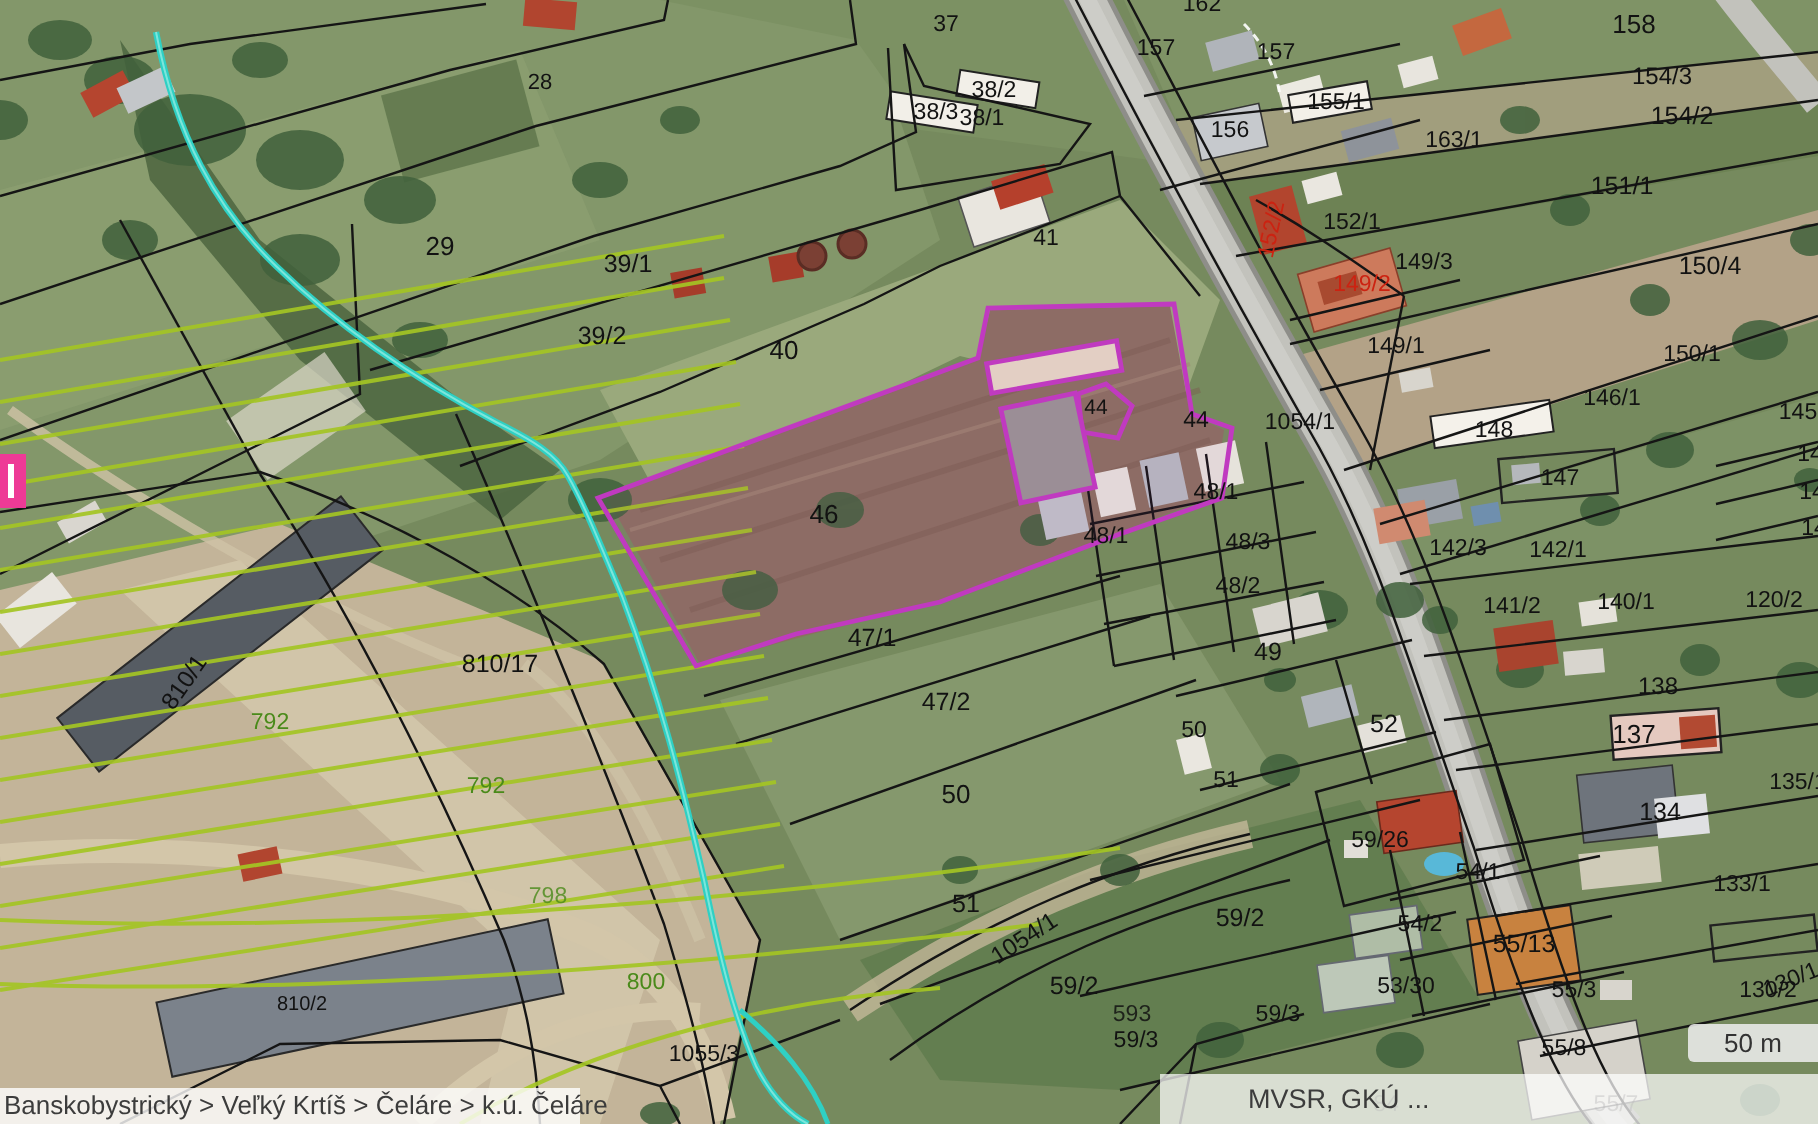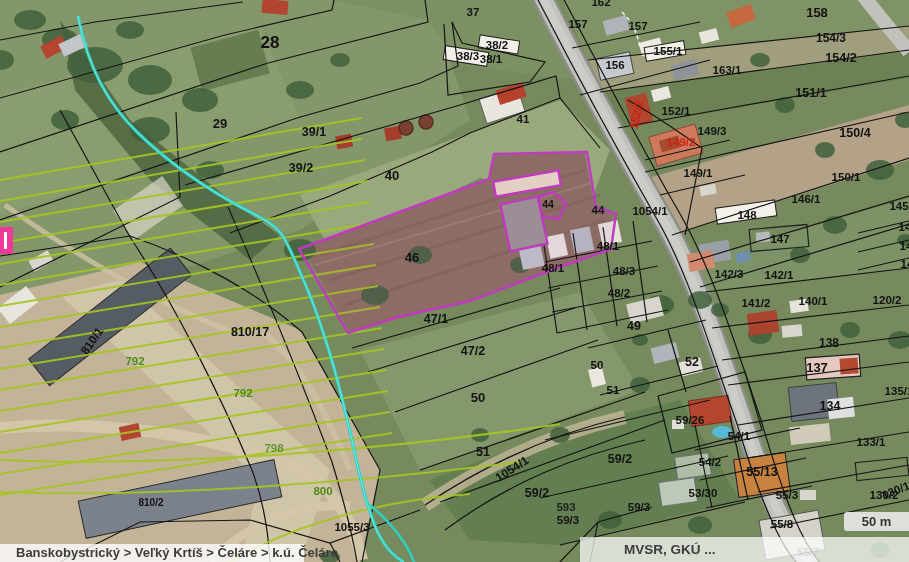--- a/index.html
+++ b/index.html
@@ -1,25 +1,25 @@
 <!DOCTYPE html>
 <html><head>
 <meta charset="utf-8">
 <style>
   html,body{margin:0;padding:0;background:#222;}
   #app{position:relative;width:909px;height:562px;overflow:hidden;
-       font-family:"Liberation Sans",sans-serif;background:#768a5e;font-weight:bold;}
+       font-family:"Liberation Sans",sans-serif;background:#768a5e;}
   #map-svg{position:absolute;left:0;top:0;}
   #labels{position:absolute;left:0;top:0;width:909px;height:562px;pointer-events:none;}
   .plabel{position:absolute;transform:translate(-50%,-50%);
           font-family:"Liberation Sans",sans-serif;font-size:11.5px;
           color:#121212;white-space:nowrap;line-height:1;}
   .bar{position:absolute;background:rgba(255,255,255,0.80);color:#3c3c3c;}
   #breadcrumb-bar{left:0;top:544px;width:288px;height:18px;font-size:13px;
-                  line-height:18px;padding-left:16px;white-space:nowrap;}
+                  line-height:18px;padding-left:2px;white-space:nowrap;}
   #attribution-bar{left:580px;top:537px;width:329px;height:25px;font-size:13.5px;
                    line-height:25px;padding-left:44px;background:rgba(255,255,255,0.72);}
   #scalebar{position:absolute;left:844px;top:512px;width:65px;height:19px;
             background:rgba(236,236,236,0.88);color:#333;font-size:13px;
             line-height:19px;text-align:center;border-radius:3px 0 0 3px;}
   #pin-marker{position:absolute;left:0;top:227px;width:13px;height:27px;background:#ee3a96;}
   #pin-marker .bar-inner{position:absolute;left:4px;top:5px;width:3px;height:17px;background:#fff;}
 </style>
 </head>
 <body>
@@ -251,21 +251,21 @@
     <g stroke="#c03ac0" stroke-width="2.4" fill="none">
       <polygon points="299,249 489,179 494,154 587,152 596,207 616,214 611,249 560,267 470,301 398,317 348,333" fill="#c03ac0" fill-opacity="0.06"></polygon>
       <polygon points="539,197 553,192 566,203 559,219 541,216"></polygon>
       <rect x="494" y="176" width="66" height="15" fill="#e3cfc4" transform="rotate(-10 527 183)"></rect>
       <rect x="505" y="200" width="38" height="48" fill="#9b8e96" transform="rotate(-12 524 224)"></rect>
     </g>
   </svg>
 
   <div id="labels">
       <div class="plabel" style="left: 473px; top: 13px;">37</div>
-      <div class="plabel" style="left: 270px; top: 42px; font-size: 17px;">28</div>
+      <div class="plabel" style="left: 270px; top: 42px; font-size: 11px;">28</div>
       <div class="plabel" style="left: 601px; top: 3px;">162</div>
       <div class="plabel" style="left: 578px; top: 25px;">157</div>
       <div class="plabel" style="left: 638px; top: 27px;">157</div>
       <div class="plabel" style="left: 817px; top: 12px; font-size: 13px;">158</div>
       <div class="plabel" style="left: 497px; top: 46px;">38/2</div>
       <div class="plabel" style="left: 468px; top: 57px;">38/3</div>
       <div class="plabel" style="left: 491px; top: 60px;">38/1</div>
       <div class="plabel" style="left: 615px; top: 66px;">156</div>
       <div class="plabel" style="left: 668px; top: 52px;">155/1</div>
       <div class="plabel" style="left: 727px; top: 71px;">163/1</div>

